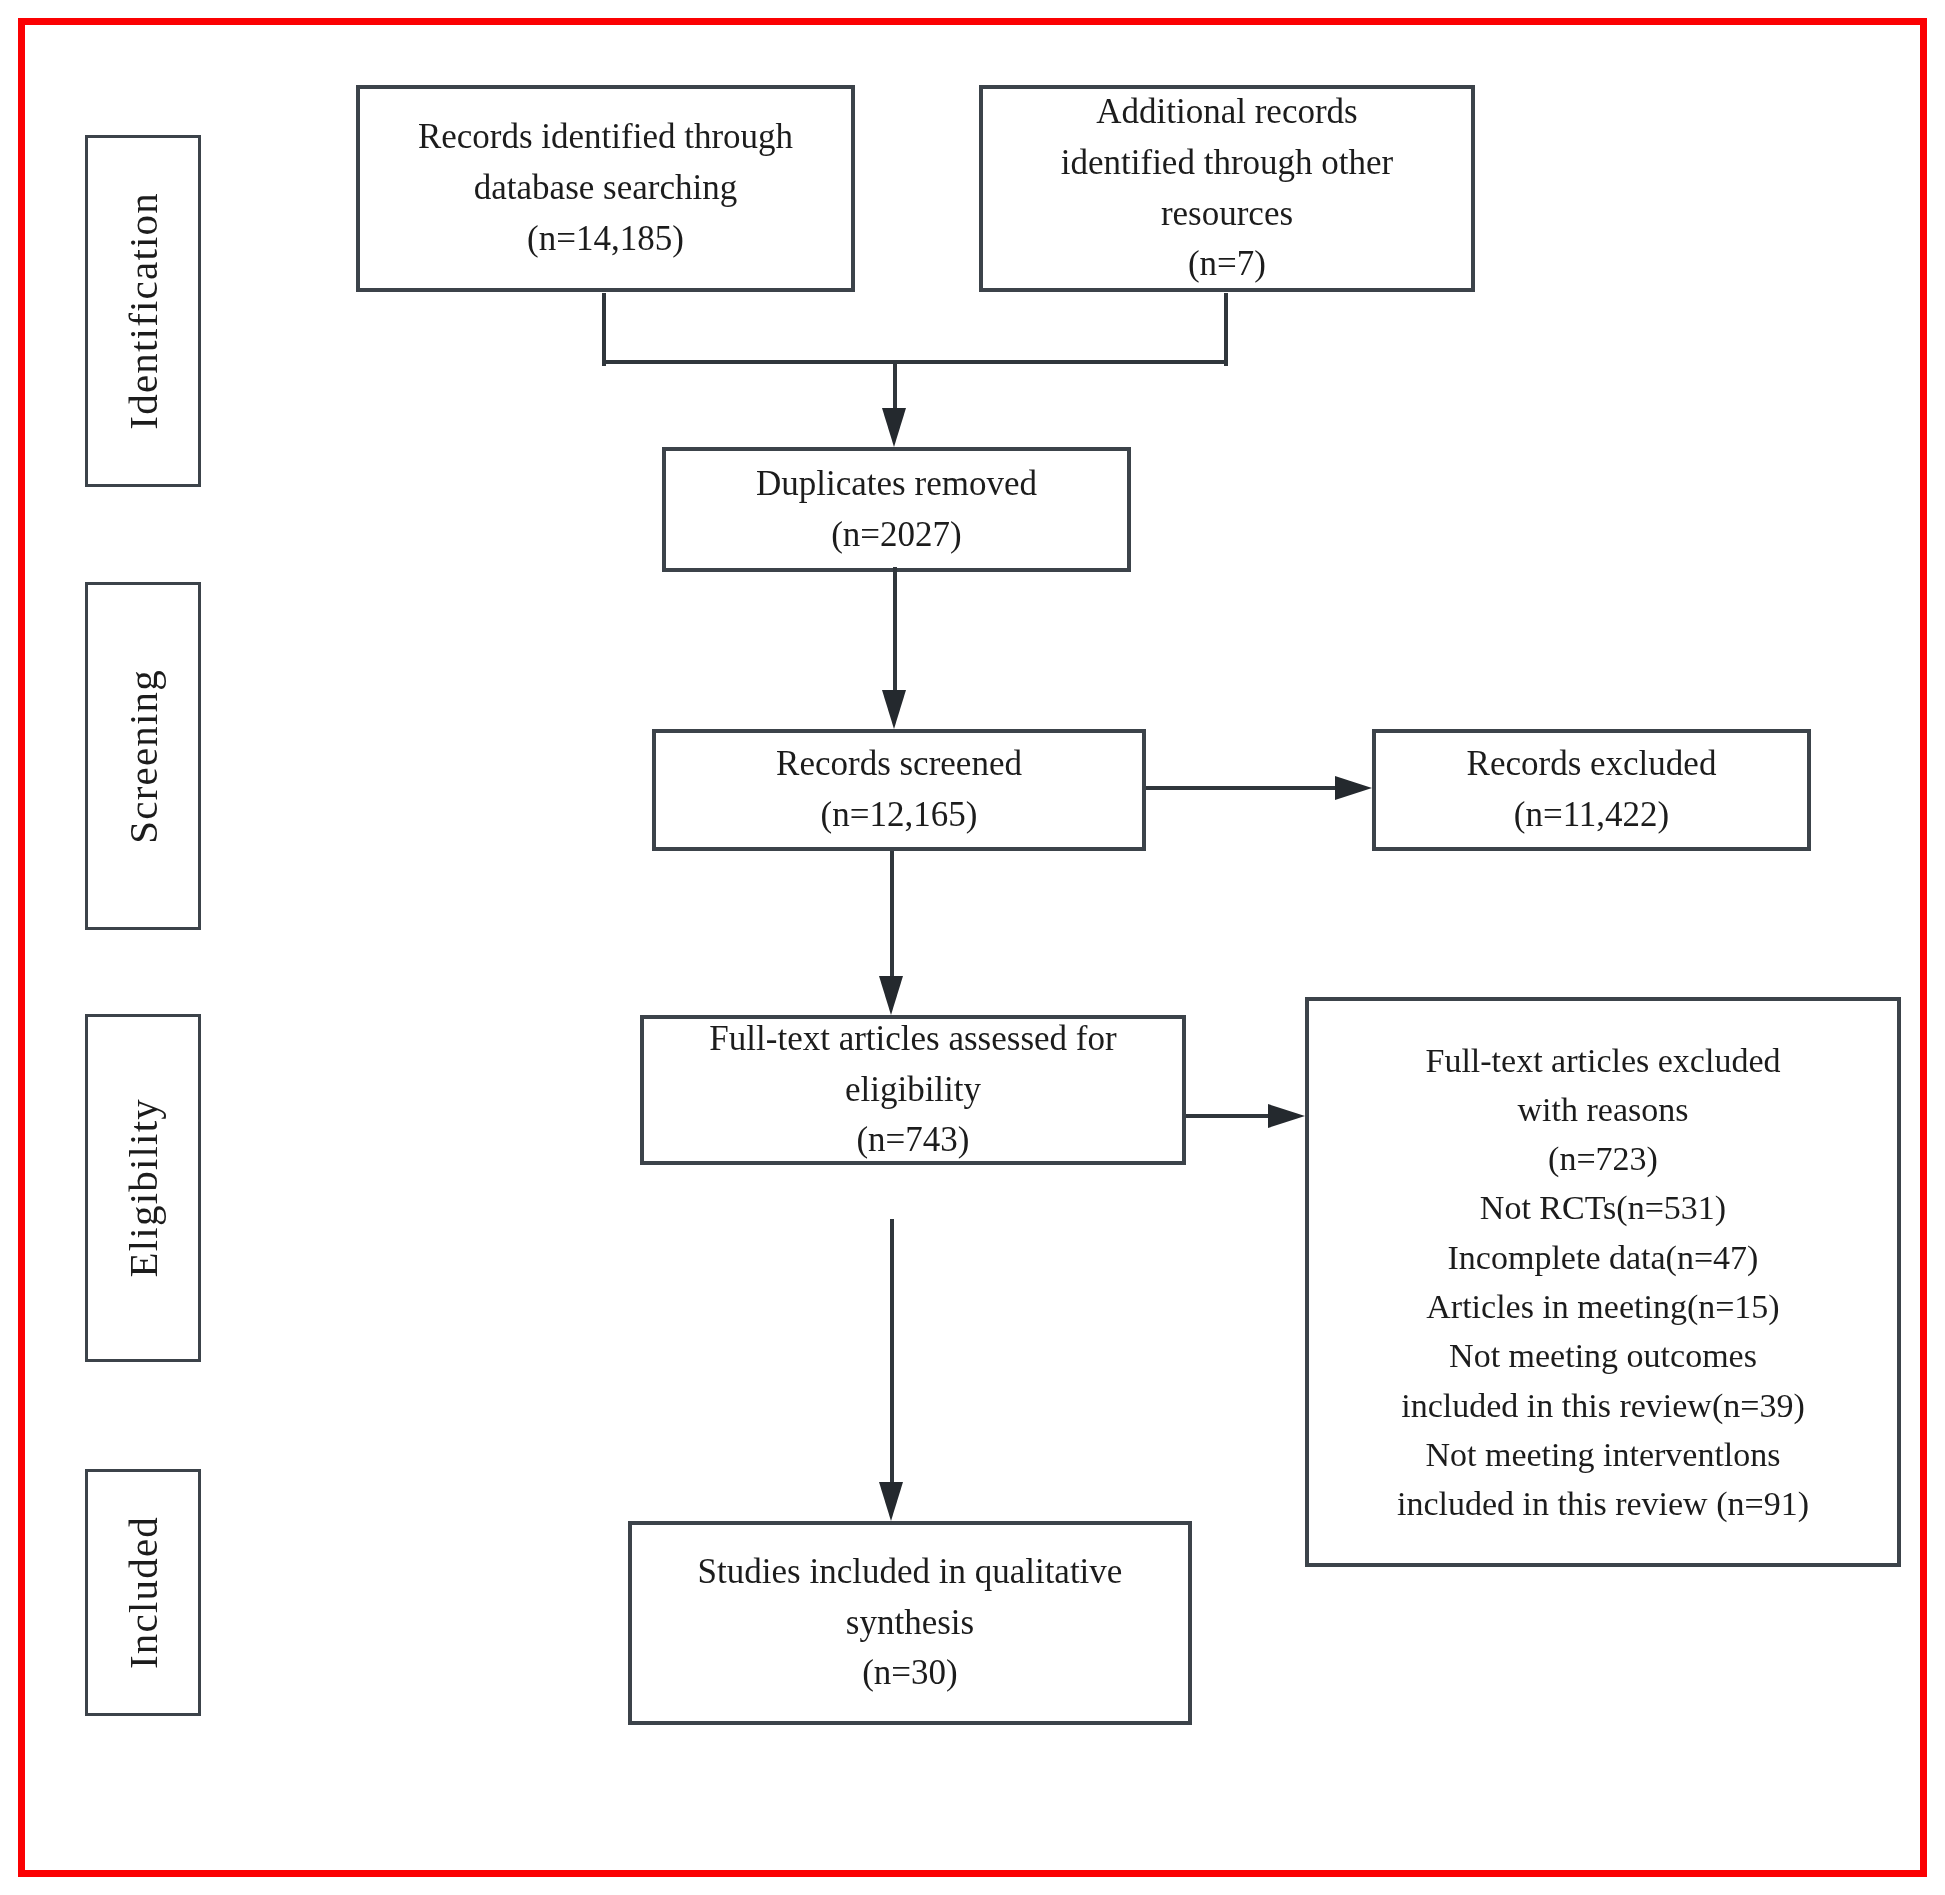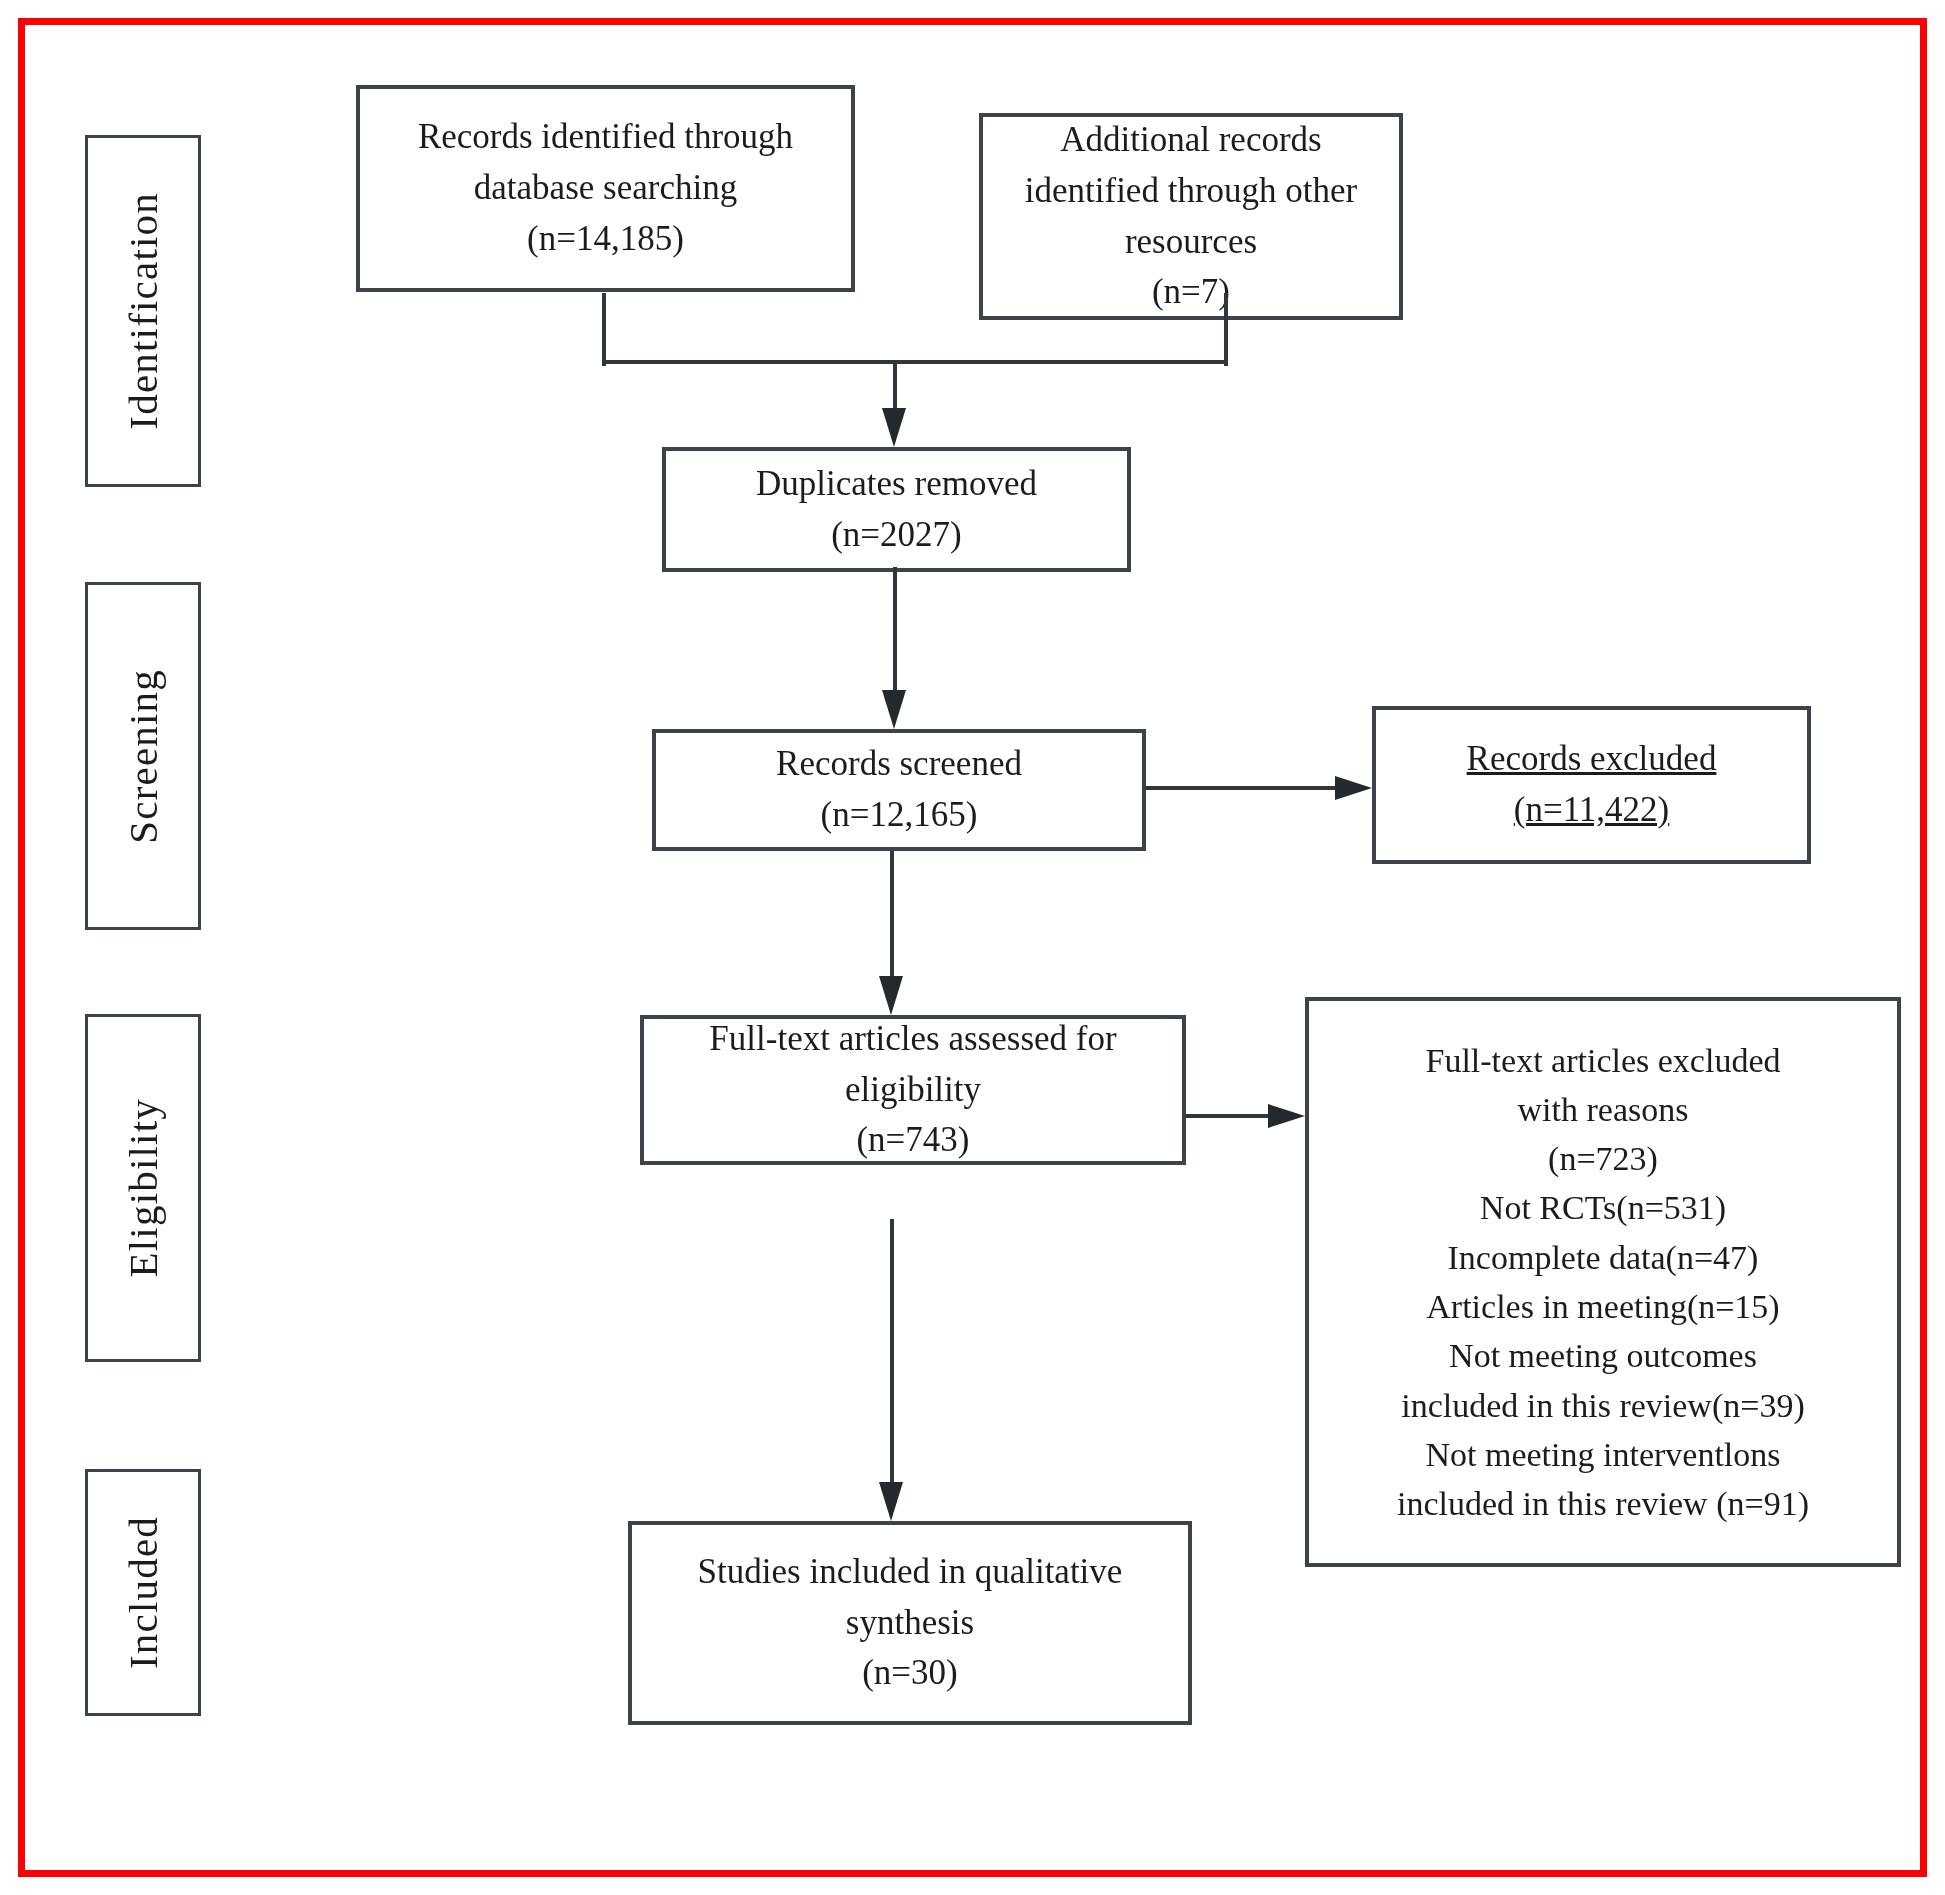--- a/index.html
+++ b/index.html
@@ -37,38 +37,38 @@
 <div class="stage" style="left:85px;top:1469px;width:116px;height:247px;">
   <span class="stage-text">Included</span>
 </div>
 
 <div class="box" style="left:356px;top:85px;width:499px;height:207px;">
   <div class="box-text">Records identified through
 database searching
 (n=14,185)</div>
 </div>
 
-<div class="box" style="left:979px;top:85px;width:424px;height:207px;margin-top:28px;">
+<div class="box" style="left:979px;top:85px;width:496px;height:207px;">
   <div class="box-text">Additional records
 identified through other
 resources
 (n=7)</div>
 </div>
 
 <div class="box" style="left:662px;top:447px;width:469px;height:125px;">
   <div class="box-text">Duplicates removed
 (n=2027)</div>
 </div>
 
 <div class="box" style="left:652px;top:729px;width:494px;height:122px;">
   <div class="box-text">Records screened
 (n=12,165)</div>
 </div>
 
-<div class="box" style="left:1372px;top:706px;width:439px;height:158px;text-decoration:underline;">
+<div class="box" style="left:1372px;top:729px;width:439px;height:122px;">
   <div class="box-text">Records excluded
 (n=11,422)</div>
 </div>
 
 <div class="box" style="left:640px;top:1015px;width:546px;height:150px;">
   <div class="box-text">Full-text articles assessed for
 eligibility
 (n=743)</div>
 </div>
 

